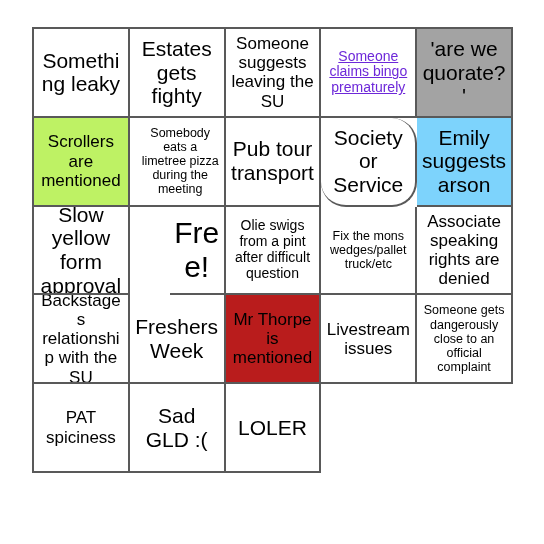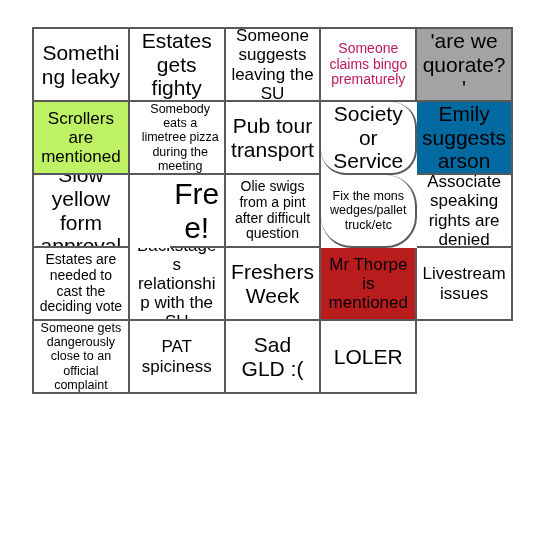--- a/index.html
+++ b/index.html
@@ -10,21 +10,21 @@
     background: #ffffff;
     font-family: "Liberation Sans", sans-serif;
     overflow: hidden;
   }
 
   #bingo-card {
     position: absolute;
     left: 32px;
     top: 27px;
     width: 481px;
-    height: 367px;
+    height: 446px;
     box-sizing: border-box;
     border-top: 2px solid #595959;
     border-left: 2px solid #595959;
     display: grid;
     grid-template-columns: repeat(5, 1fr);
     grid-template-rows: repeat(5, 1fr);
     background: #ffffff;
   }
 
   .cell {
@@ -62,58 +62,55 @@
 <div id="bingo-card" style="grid-template-columns: repeat(5, 1fr); grid-template-rows: repeat(5, 1fr); border-top-color: rgb(89, 89, 89); border-left-color: rgb(89, 89, 89);">
     <div class="cell" data-size="lg" style="border-right-color: rgb(89, 89, 89); border-bottom-color: rgb(89, 89, 89); background: rgb(255, 255, 255); color: rgb(0, 0, 0);">
       <span class="txt">Something leaky</span>
     </div>
     <div class="cell" data-size="lg" style="border-right-color: rgb(89, 89, 89); border-bottom-color: rgb(89, 89, 89); background: rgb(255, 255, 255); color: rgb(0, 0, 0);">
       <span class="txt">Estates gets fighty</span>
     </div>
     <div class="cell" data-size="md" style="border-right-color: rgb(89, 89, 89); border-bottom-color: rgb(89, 89, 89); background: rgb(255, 255, 255); color: rgb(0, 0, 0);">
       <span class="txt">Someone suggests leaving the SU</span>
     </div>
-    <div class="cell" data-size="sm" style="border-right-color: rgb(89, 89, 89); border-bottom-color: rgb(89, 89, 89); background: rgb(255, 255, 255); color: #be185d;">
+    <div class="cell" data-size="sm" style="border-right-color: rgb(89, 89, 89); border-bottom-color: rgb(89, 89, 89); background: rgb(255, 255, 255); color: #6d28d9; text-decoration: underline;">
       <span class="txt">Someone claims bingo prematurely</span>
     </div>
     <div class="cell" data-size="lg" style="border-right-color: rgb(89, 89, 89); border-bottom-color: rgb(89, 89, 89); background: #a3a3a3; color: rgb(0, 0, 0);">
       <span class="txt">'are we quorate?'</span>
     </div>
     <div class="cell" data-size="md" style="border-right-color: rgb(89, 89, 89); border-bottom-color: rgb(89, 89, 89); background: #bef264; color: rgb(0, 0, 0);">
       <span class="txt">Scrollers are mentioned</span>
     </div>
     <div class="cell" data-size="xs" style="border-right-color: rgb(89, 89, 89); border-bottom-color: rgb(89, 89, 89); background: rgb(255, 255, 255); color: rgb(0, 0, 0); padding-left: 11px;">
       <span class="txt">Somebody eats a limetree pizza during the meeting</span>
     </div>
     <div class="cell" data-size="lg" style="border-right-color: rgb(89, 89, 89); border-bottom-color: rgb(89, 89, 89); background: rgb(255, 255, 255); color: rgb(0, 0, 0);">
       <span class="txt">Pub tour transport</span>
     </div>
     <div class="cell" data-size="lg" style="border-right-color: rgb(89, 89, 89); border-bottom-color: rgb(89, 89, 89); background: rgb(255, 255, 255); color: rgb(0, 0, 0); border-radius: 25px;">
       <span class="txt">Society or Service</span>
     </div>
-    <div class="cell" data-size="lg" style="border-right-color: rgb(89, 89, 89); border-bottom-color: rgb(89, 89, 89); background: #0369a1; color: rgb(0, 0, 0);">
+    <div class="cell" data-size="lg" style="border-right-color: rgb(89, 89, 89); border-bottom-color: rgb(89, 89, 89); background: #7dd3fc; color: rgb(0, 0, 0);">
       <span class="txt">Emily suggests arson</span>
     </div>
     <div class="cell" data-size="lg" style="border-right-color: rgb(89, 89, 89); border-bottom-color: rgb(89, 89, 89); background: rgb(255, 255, 255); color: rgb(0, 0, 0);">
       <span class="txt">Slow yellow form approval</span>
     </div>
     <div class="cell" data-size="xl" style="border-right-color: rgb(89, 89, 89); border-bottom-color: rgb(89, 89, 89); background: rgb(255, 255, 255); color: rgb(0, 0, 0); margin-left: 40px;">
       <span class="txt">Free!</span>
     </div>
     <div class="cell" data-size="sm" style="border-right-color: rgb(89, 89, 89); border-bottom-color: rgb(89, 89, 89); background: rgb(255, 255, 255); color: rgb(0, 0, 0);">
       <span class="txt">Olie swigs from a pint after difficult question</span>
     </div>
-    <div class="cell" data-size="xs" style="border-right-color: rgb(89, 89, 89); border-bottom-color: rgb(89, 89, 89); background: rgb(255, 255, 255); color: rgb(0, 0, 0); border-radius: 31px;">
+    <div class="cell" data-size="xs" style="border-right-color: rgb(89, 89, 89); border-bottom-color: rgb(89, 89, 89); background: rgb(255, 255, 255); color: rgb(0, 0, 0);">
       <span class="txt">Fix the mons wedges/pallet truck/etc</span>
     </div>
     <div class="cell" data-size="md" style="border-right-color: rgb(89, 89, 89); border-bottom-color: rgb(89, 89, 89); background: rgb(255, 255, 255); color: rgb(0, 0, 0);">
       <span class="txt">Associate speaking rights are denied</span>
-    </div>
-    <div class="cell" data-size="sm" style="border-right-color: rgb(89, 89, 89); border-bottom-color: rgb(89, 89, 89); background: rgb(255, 255, 255); color: rgb(0, 0, 0);">
-      <span class="txt">Estates are needed to cast the deciding vote</span>
     </div>
     <div class="cell" data-size="md" style="border-right-color: rgb(89, 89, 89); border-bottom-color: rgb(89, 89, 89); background: rgb(255, 255, 255); color: rgb(0, 0, 0);">
       <span class="txt">Backstages relationship with the SU</span>
     </div>
     <div class="cell" data-size="lg" style="border-right-color: rgb(89, 89, 89); border-bottom-color: rgb(89, 89, 89); background: rgb(255, 255, 255); color: rgb(0, 0, 0);">
       <span class="txt">Freshers Week</span>
     </div>
     <div class="cell" data-size="md" style="border-right-color: rgb(89, 89, 89); border-bottom-color: rgb(89, 89, 89); background: #b91c1c; color: rgb(0, 0, 0);">
       <span class="txt">Mr Thorpe is mentioned</span>
     </div>

